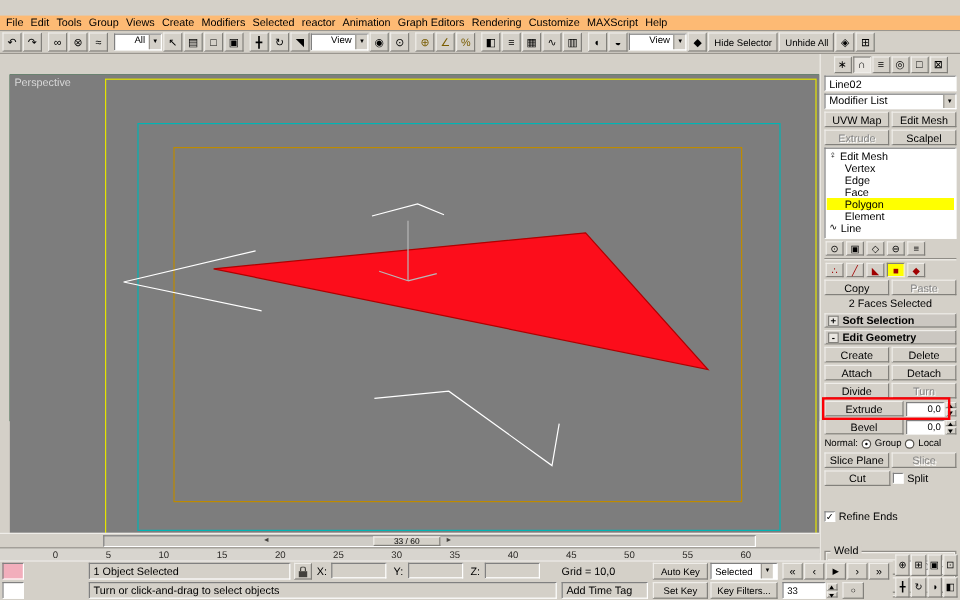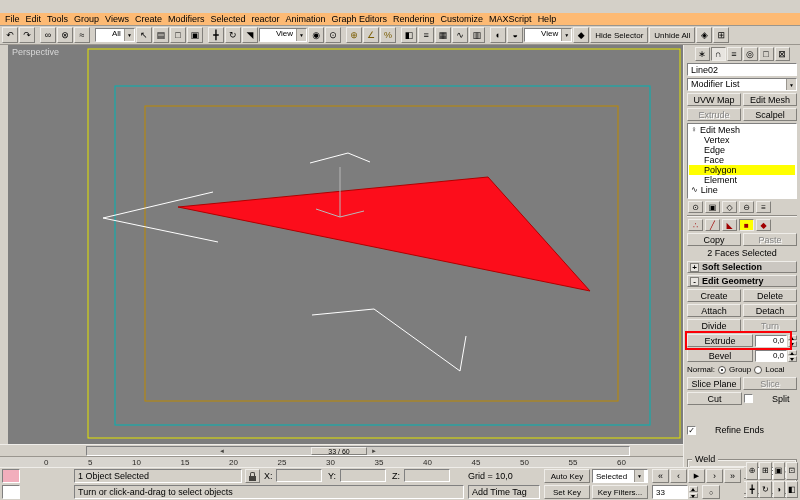--- a/index.html
+++ b/index.html
@@ -16,21 +16,21 @@
   
   .toolbar{position:absolute;left:0;top:26px;right:0;height:19px;display:flex;align-items:center;gap:1px;padding:0 2px;background:#d4d0c8;border-bottom:1px solid #9a968f;overflow:hidden}
   .tbtn{flex:0 0 16px;width:16px;height:16px;display:flex;align-items:center;justify-content:center;font-size:9px;background:#d4d0c8;border:1px solid;border-color:#efede9 #82807b #82807b #efede9}
   .tbtn.gold{color:#7a5c00}
   .tsep{flex:0 0 3px;height:16px}
   .dropdown{height:14px;background:#fff;border:1px solid;border-color:#808080 #fff #fff #808080;display:flex;align-items:flex-start;font-size:8px;padding-left:16px;flex:0 0 auto}
   .dd-text{white-space:nowrap}
   .dd-arrow{width:10px;height:100%;background:#d4d0c8;border-left:1px solid #9a968f;font-size:5px;display:flex;align-items:center;justify-content:center;margin-left:3px}
   .tbutton{height:16px;padding:0 4px;font-size:8px;display:flex;align-items:center;background:#d4d0c8;border:1px solid;border-color:#efede9 #82807b #82807b #efede9;white-space:nowrap;flex:0 0 auto}
   
-  .viewport{position:absolute;left:8px;top:45px;width:675px;height:289px;background:#14532d}
+  .viewport{position:absolute;left:8px;top:62px;width:675px;height:289px;background:#14532d}
   .vp-label{position:absolute;left:4px;top:2px;color:#d8d8d8;font-size:9px}
   
   .cmdpanel{position:absolute;left:683px;top:45px;width:117px;height:455px;background:#d4d0c8;border-left:1px solid #efede9;display:flex;flex-direction:column;gap:2px;padding:2px 3px;overflow:hidden;font-size:9px}
   .tabs{display:flex;gap:1px;justify-content:center}
   .tab{width:15px;height:14px;display:flex;align-items:center;justify-content:center;font-size:9px;background:#d4d0c8;border:1px solid;border-color:#efede9 #82807b #82807b #efede9}
   .tab.active{background:#e8e5e0;border-color:#82807b #efede9 #efede9 #82807b}
   .field{background:#fff;border:1px solid;border-color:#808080 #fff #fff #808080;height:13px;display:flex;align-items:center;padding:0 3px;font-size:9px}
   .combo{background:#fff;border:1px solid;border-color:#808080 #fff #fff #808080;height:13px;display:flex;padding-left:3px;font-size:9px}
   .combo .dd-arrow{margin-left:auto}
   .modgrid{display:grid;grid-template-columns:1fr 1fr;gap:2px}
@@ -57,21 +57,21 @@
   .spin-field{width:32px;background:#fff;border:1px solid;border-color:#808080 #fff #fff #808080;font-size:8px;text-align:right;padding:0 2px;line-height:10px}
   .spin-btns{width:9px;display:flex;flex-direction:column;gap:1px}
   .spin-b{flex:1;background:#d4d0c8;border:1px solid;border-color:#efede9 #82807b #82807b #efede9;position:relative}
   .spin-b.up::after{content:"";position:absolute;left:1px;top:1px;border-left:2px solid transparent;border-right:2px solid transparent;border-bottom:3px solid #000}
   .spin-b.dn::after{content:"";position:absolute;left:1px;top:1px;border-left:2px solid transparent;border-right:2px solid transparent;border-top:3px solid #000}
   .annotation{position:absolute;left:-2px;right:5px;top:-3px;bottom:-3px;border:2px solid #fb0006;pointer-events:none;z-index:5}
   .normalrow{display:flex;align-items:center;gap:3px;font-size:8px;height:11px}
   .radio{width:8px;height:8px;border-radius:50%;border:1px solid #55524c;background:#fff;display:inline-block;position:relative}
   .radio.checked::after{content:"";position:absolute;left:2px;top:2px;right:2px;bottom:2px;background:#000;border-radius:50%}
   .checkbox{width:9px;height:9px;background:#fff;border:1px solid;border-color:#808080 #fff #fff #808080;font-size:8px;line-height:8px;text-align:center;flex:0 0 9px}
-  .chkwrap{display:flex;align-items:center;gap:19px;flex:1;font-size:9px}
+  .chkwrap{display:flex;align-items:center;gap:3px;flex:1;font-size:9px}
   .weldgroup{margin-top:4px;border:1px solid #8f8c86;box-shadow:inset 0 0 0 1px #f2f0ec;position:relative;padding:6px 2px 3px;display:flex;flex-direction:column;gap:2px}
   .weldlabel{position:absolute;top:-6px;left:4px;background:#d4d0c8;padding:0 3px;font-size:9px}
   
   .sliderrow{position:absolute;left:0;top:444px;width:683px;height:12px;background:#d4d0c8;border-top:1px solid #efede9}
   .slidertrack{position:absolute;left:86px;top:1px;width:544px;height:10px;background:#cfccc6;border:1px solid;border-color:#808080 #fff #fff #808080}
   .sliderthumb{position:absolute;left:224px;top:0;width:56px;height:8px;background:#d4d0c8;border:1px solid;border-color:#efede9 #82807b #82807b #efede9;font-size:7px;line-height:7px;text-align:center}
   .slarrow{position:absolute;top:1px;font-size:6px;color:#44423e}
   .ruler{position:absolute;left:0;top:456px;width:683px;height:11px;background:#d8d5cf;border-top:1px solid #9a968f}
   .ticks{position:absolute;left:44px;top:1px;width:582px;display:flex;justify-content:space-between;font-size:8px;color:#2c2a27}
   

